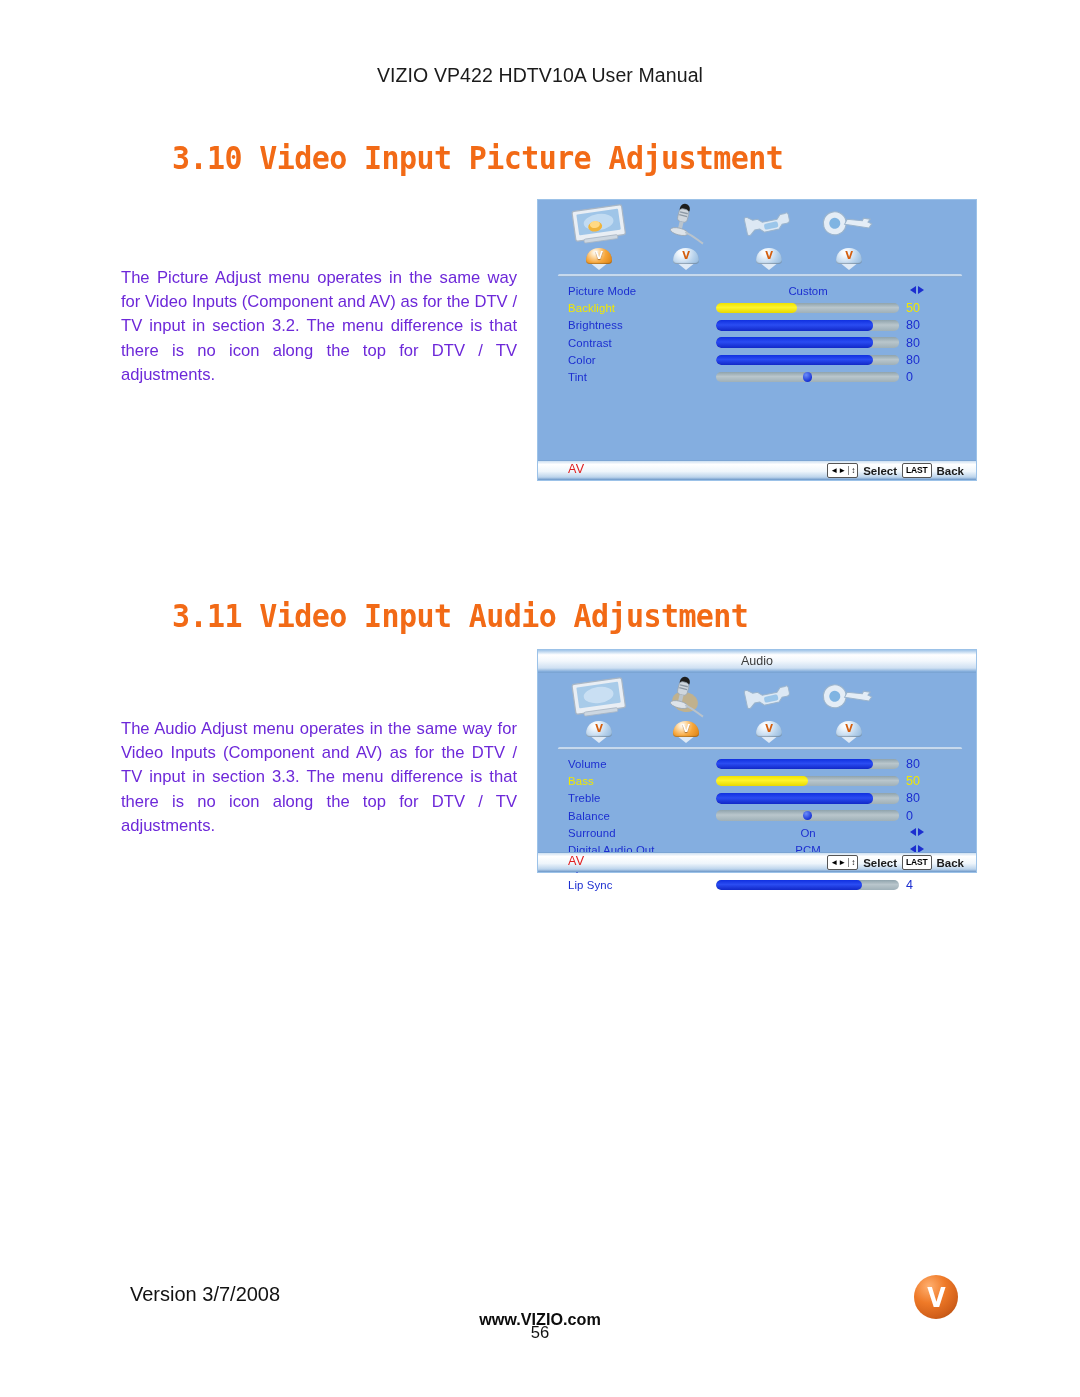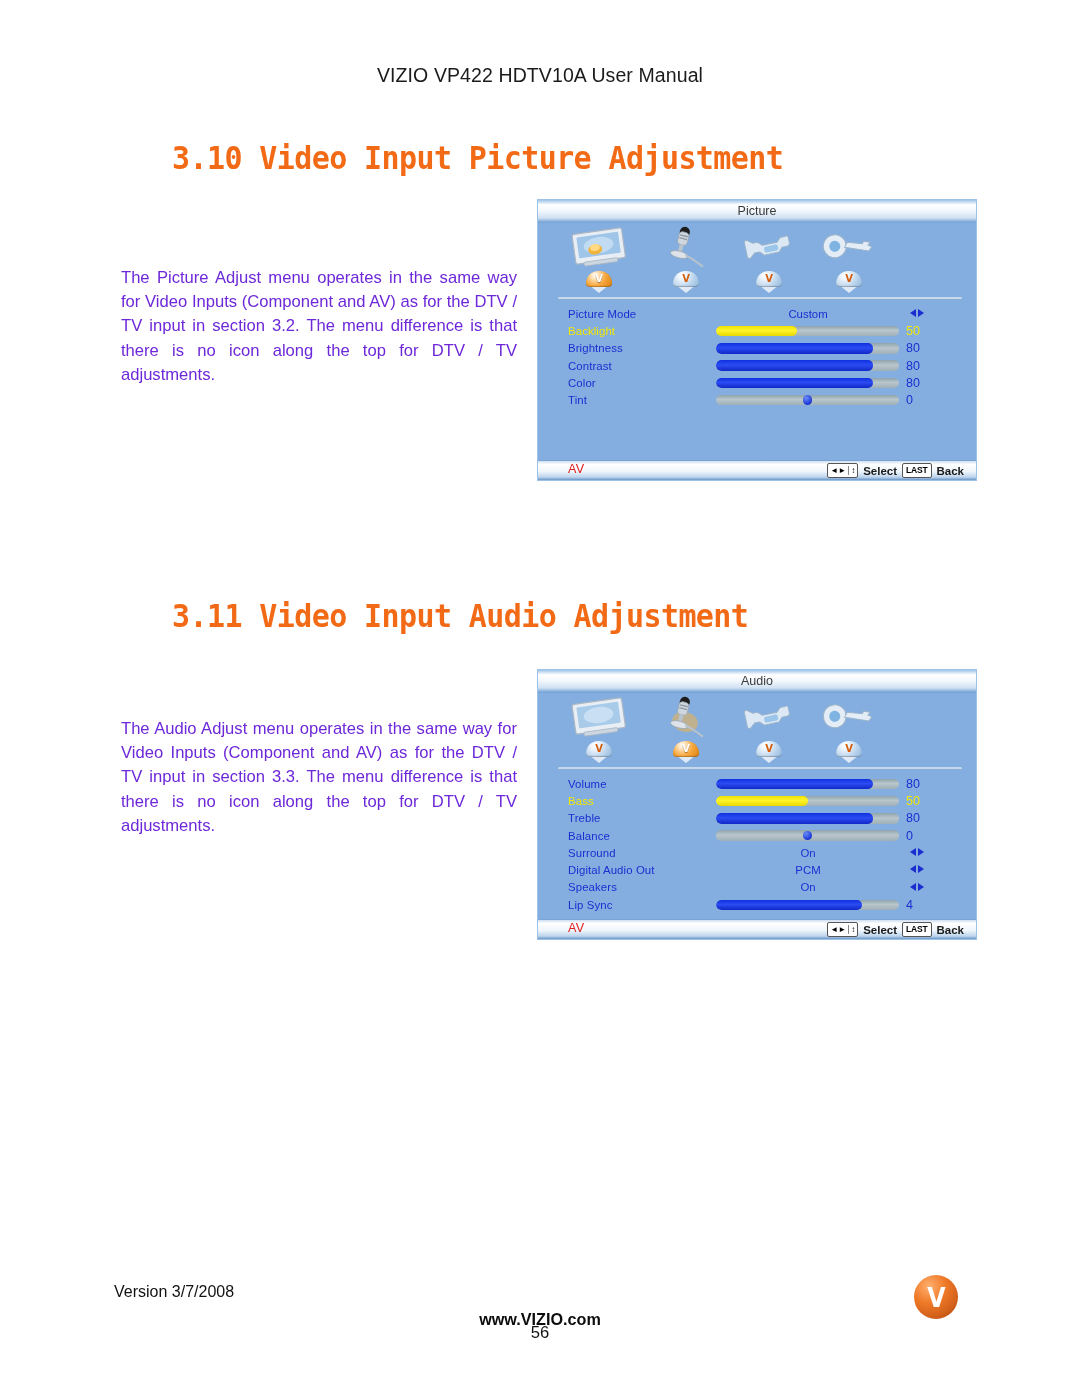--- a/index.html
+++ b/index.html
@@ -59,21 +59,21 @@
   
   .osd {
     position: absolute;
     left: 537px;
     width: 440px;
     background: #84aee0;
     box-sizing: border-box;
     border: 1px solid #9cc2e8;
   }
   #osd-picture { top: 199px; height: 282px; }
-  #osd-audio   { top: 649px; height: 271px; margin-top: 20px; }
+  #osd-audio   { top: 649px; height: 224px; }
 
   .osd-titlebar {
     height: 22px;
     background: linear-gradient(to bottom,
         #9fc4e8 0%, #ffffff 22%, #f2f7fc 50%, #cfe0f2 82%, #79a6d8 100%);
     text-align: center;
     font-size: 12.5px;
     color: #3b3b3b;
     line-height: 22px;
     border-bottom: 1px solid #7ba5d4;
@@ -312,23 +312,23 @@
     font-size: 8.5px;
     font-weight: bold;
     line-height: 12px;
     color: #000000;
     letter-spacing: -0.2px;
   }
 
   
   .footer-version {
     position: absolute;
-    left: 114px;
+    left: 130px;
     top: 1283px;
-    font-size: 16px;
+    font-size: 20px;
     color: #121212;
   }
   .footer-pageno {
     position: absolute;
     left: 0;
     top: 1283px;
     width: 1080px;
     text-align: center;
     font-size: 16.6px;
     color: #121212;
@@ -367,21 +367,20 @@
 </style>
 </head>
 <body>
 
 <div class="page-header">VIZIO VP422 HDTV10A User Manual</div>
 
 <div id="heading-310" class="section-heading">3.10 Video Input Picture Adjustment</div>
 <div id="para-picture" class="body-para">The Picture Adjust menu operates in the same way for Video Inputs (Component and AV) as for the DTV / TV input in section 3.2.  The menu difference is that there is no icon along the top for DTV / TV adjustments.</div>
 
 <div id="osd-picture" class="osd">
-  <div class="osd-titlebar">Picture</div>
 
   <div class="osd-iconbar">
     <div class="osd-icon-slot">
       <div class="osd-glyph">
         <svg width="62" height="42" viewBox="0 0 62 42">
           <g transform="rotate(-8 31 21)">
             <rect x="6" y="4" width="50" height="30" rx="2" fill="#e9eef4" stroke="#a9b6c4" stroke-width="1.2"></rect>
             <rect x="10" y="7.5" width="42" height="21" rx="1" fill="#9fc5e8"></rect>
             <ellipse cx="31" cy="18" rx="15" ry="8" fill="#c9e0f4" opacity="0.8"></ellipse>
             <ellipse cx="27" cy="22" rx="7" ry="5" fill="#f0b43c"></ellipse>

